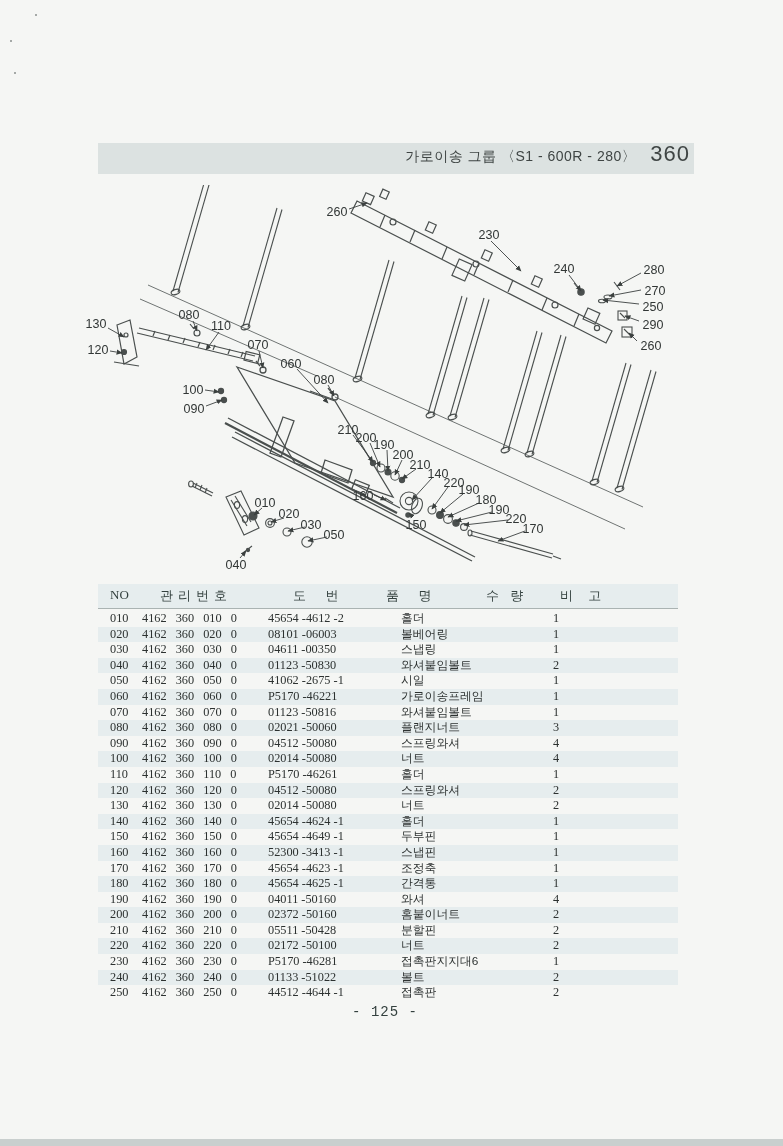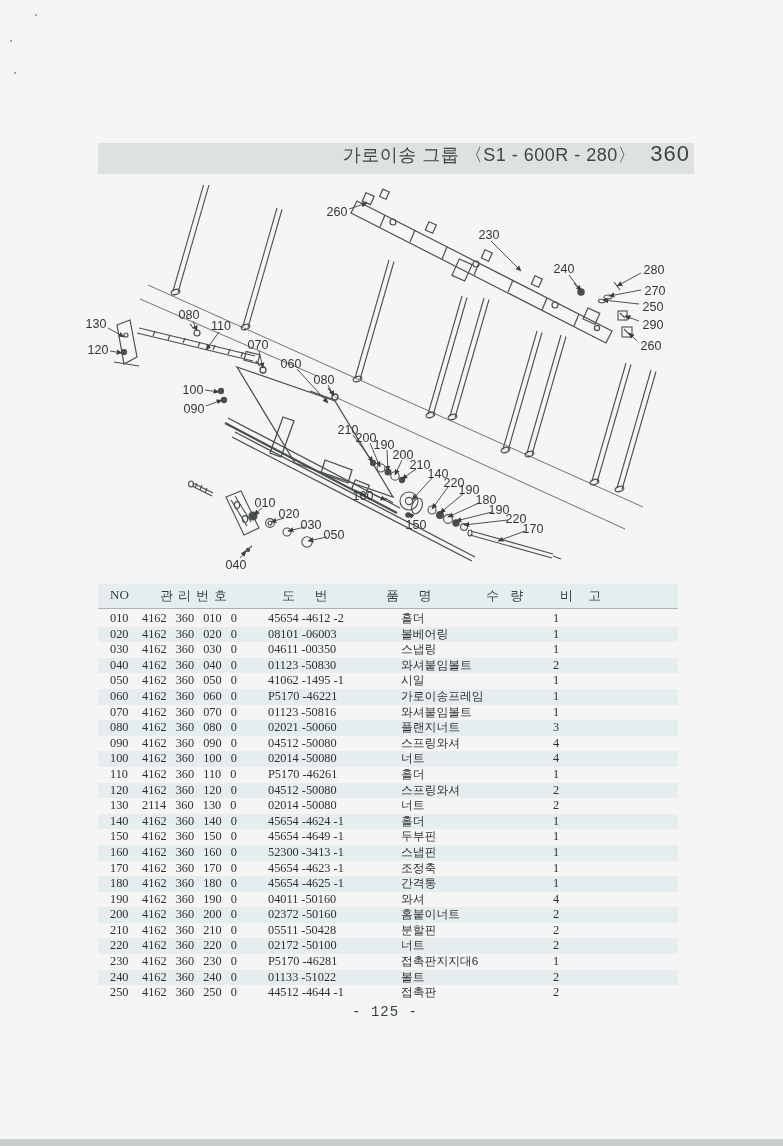--- a/index.html
+++ b/index.html
@@ -12,35 +12,35 @@
   
   .speck{position:absolute;width:2px;height:2px;background:#8a8f8e;border-radius:50%;}
   .bottom-band{position:absolute;left:0;bottom:0;width:783px;height:7px;background:#c9cfce;}
 
   
   .header-bar{position:absolute;left:98px;top:143px;width:596px;height:31px;background:#dce2e1;}
   .title-wrap{
     position:absolute;left:98px;top:141px;width:592px;height:34px;
     text-align:right;white-space:nowrap;
   }
-  .title-main{font-size:18px;letter-spacing:0.5px;color:#3f4544;}
+  .title-main{font-size:14px;letter-spacing:0.5px;color:#3f4544;}
   .title-num{font-size:22px;color:#3f4544;margin-left:14px;letter-spacing:1px;text-align:center;}
 
   
   .diagram{position:absolute;left:85px;top:185px;width:615px;height:400px;}
   .diagram svg{width:100%;height:100%;}
   .callout-text{font-family:"Liberation Sans",sans-serif;font-size:12.5px;fill:#313635;}
 
   
   .parts-table{position:absolute;left:98px;top:584px;width:596px;}
   .thead{position:relative;height:24px;background:#e6edee;border-bottom:1px solid #aab3b2;width:580px;}
   .thead span{position:absolute;top:3px;font-size:13px;white-space:pre;color:#33403e;font-family:"Liberation Serif",serif;}
   .h-no{left:12px;}
   .h-mgmt{left:62px;letter-spacing:5px;}
-  .h-dwg{left:184px;}
+  .h-dwg{left:195px;}
   .h-name{left:288px;}
   .h-qty{left:388px;letter-spacing:4px;}
   .h-note{left:462px;letter-spacing:6px;}
 
   .tbody{position:relative;margin-top:2px;}
   .row{position:relative;height:15.6px;font-size:12.3px;font-family:"Liberation Serif",serif;color:#2c3130;}
   .row.striped{background:#e6edee;width:580px;}
   .row span{position:absolute;top:0;line-height:15.6px;white-space:pre;}
   .c-no{left:12px;}
   .c-mgmt{left:44px;word-spacing:6px;}
@@ -335,21 +335,21 @@
       <div class="row striped">
         <span class="c-no">040</span>
         <span class="c-mgmt">4162 360 040 0</span>
         <span class="c-dwg">01123 -50830</span>
         <span class="c-name">와셔붙임볼트</span>
         <span class="c-qty">2</span>
       </div>
       <div class="row">
         <span class="c-no">050</span>
         <span class="c-mgmt">4162 360 050 0</span>
-        <span class="c-dwg">41062 -1495 -1</span>
+        <span class="c-dwg">41062 -2675 -1</span>
         <span class="c-name">시일</span>
         <span class="c-qty">1</span>
       </div>
       <div class="row striped">
         <span class="c-no">060</span>
         <span class="c-mgmt">4162 360 060 0</span>
         <span class="c-dwg">P5170 -46221</span>
         <span class="c-name">가로이송프레임</span>
         <span class="c-qty">1</span>
       </div>
@@ -390,21 +390,21 @@
       </div>
       <div class="row striped">
         <span class="c-no">120</span>
         <span class="c-mgmt">4162 360 120 0</span>
         <span class="c-dwg">04512 -50080</span>
         <span class="c-name">스프링와셔</span>
         <span class="c-qty">2</span>
       </div>
       <div class="row">
         <span class="c-no">130</span>
-        <span class="c-mgmt">2114 360 130 0</span>
+        <span class="c-mgmt">4162 360 130 0</span>
         <span class="c-dwg">02014 -50080</span>
         <span class="c-name">너트</span>
         <span class="c-qty">2</span>
       </div>
       <div class="row striped">
         <span class="c-no">140</span>
         <span class="c-mgmt">4162 360 140 0</span>
         <span class="c-dwg">45654 -4624 -1</span>
         <span class="c-name">홀더</span>
         <span class="c-qty">1</span>

